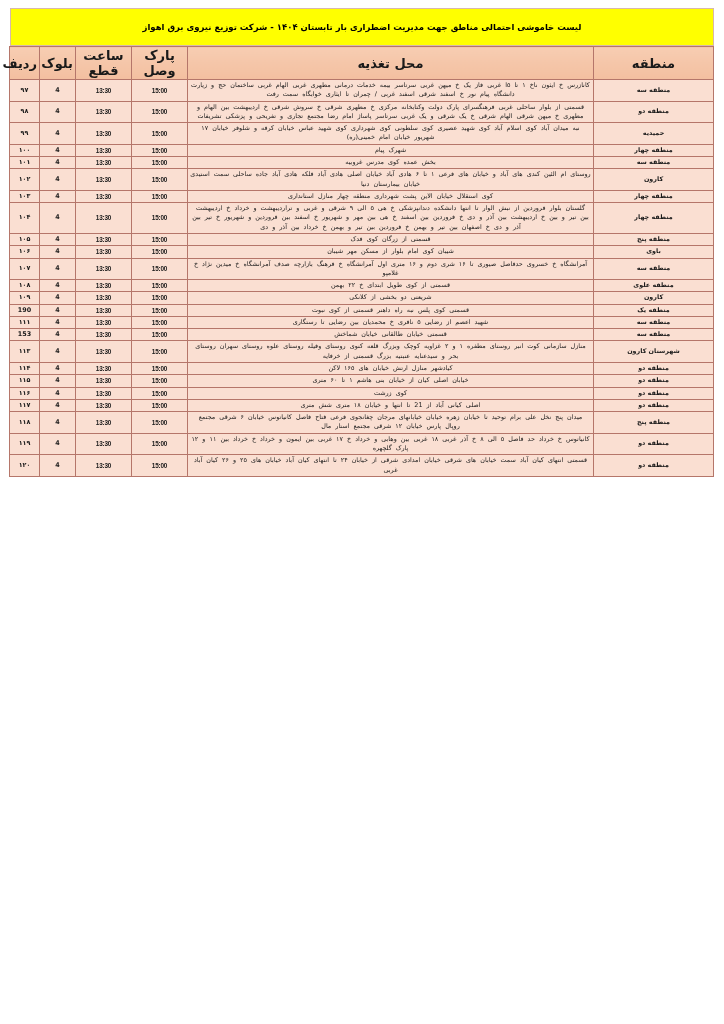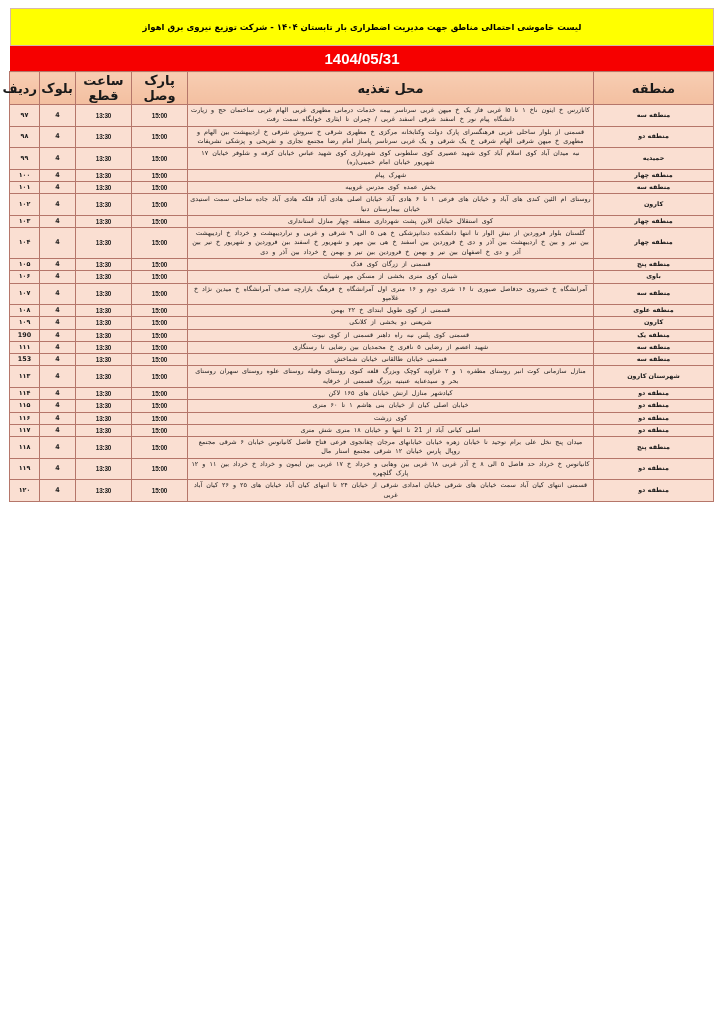--- a/index.html
+++ b/index.html
@@ -106,23 +106,20 @@
 </style>
 </head>
 <body>
 
 <div class="page">
 
   <table class="doc">
     <tbody>
       <tr>
         <td class="banner-title">لیست خاموشی احتمالی مناطق جهت مدیریت اضطراری بار تابستان ۱۴۰۴ - شرکت توزیع نیروی برق اهواز</td>
-      </tr>
-      <tr>
-        <td class="banner-date">1404/05/31</td>
       </tr>
     </tbody>
   </table>
 
   <table class="grid">
     <colgroup>
       <col class="w-region">
       <col class="w-place">
       <col class="w-on">
       <col class="w-off">
@@ -207,21 +204,21 @@
         <tr>
           <td class="c-region">منطقه پنج</td>
           <td class="c-place">قسمتی از زرگان   کوی فدک</td>
           <td class="c-time">15:00</td>
           <td class="c-time">13:30</td>
           <td class="c-block">4</td>
           <td class="c-row">۱۰۵</td>
         </tr>
         <tr>
           <td class="c-region">باوی</td>
-          <td class="c-place">شیبان کوی متری   بخشی از مسکن مهر شیبان</td>
+          <td class="c-place">شیبان کوی امام   بلوار از مسکن مهر شیبان</td>
           <td class="c-time">15:00</td>
           <td class="c-time">13:30</td>
           <td class="c-block">4</td>
           <td class="c-row">۱۰۶</td>
         </tr>
         <tr>
           <td class="c-region">منطقه سه</td>
           <td class="c-place">آمرانشگاه   خ خسروی   حدفاصل صیوری تا ۱۶ شری دوم و ۱۶ متری اول آمرانشگاه   خ فرهنگ   بازارچه صدف   آمرانشگاه خ میدین نژاد   خ غلامپو</td>
           <td class="c-time">15:00</td>
           <td class="c-time">13:30</td>

